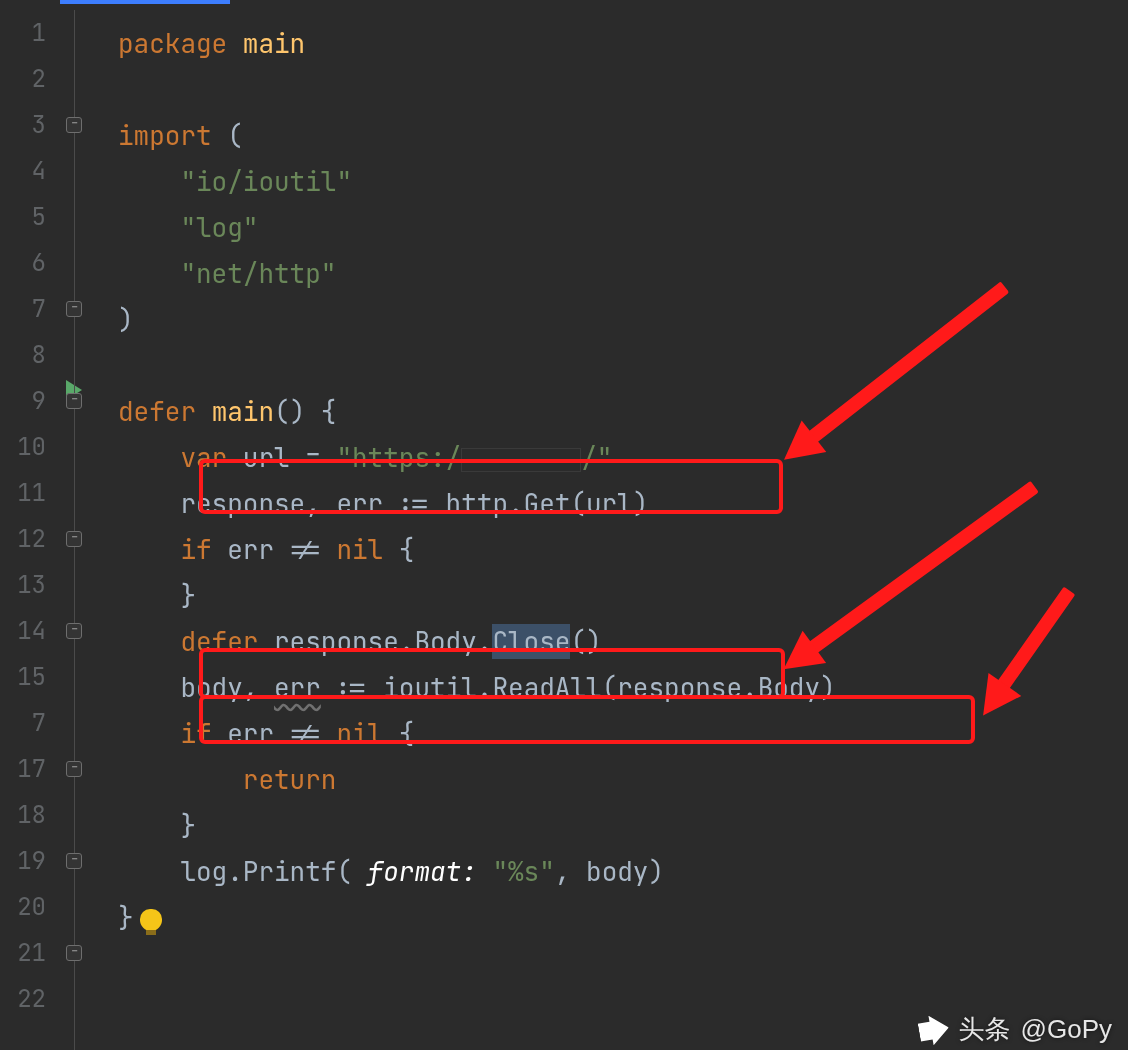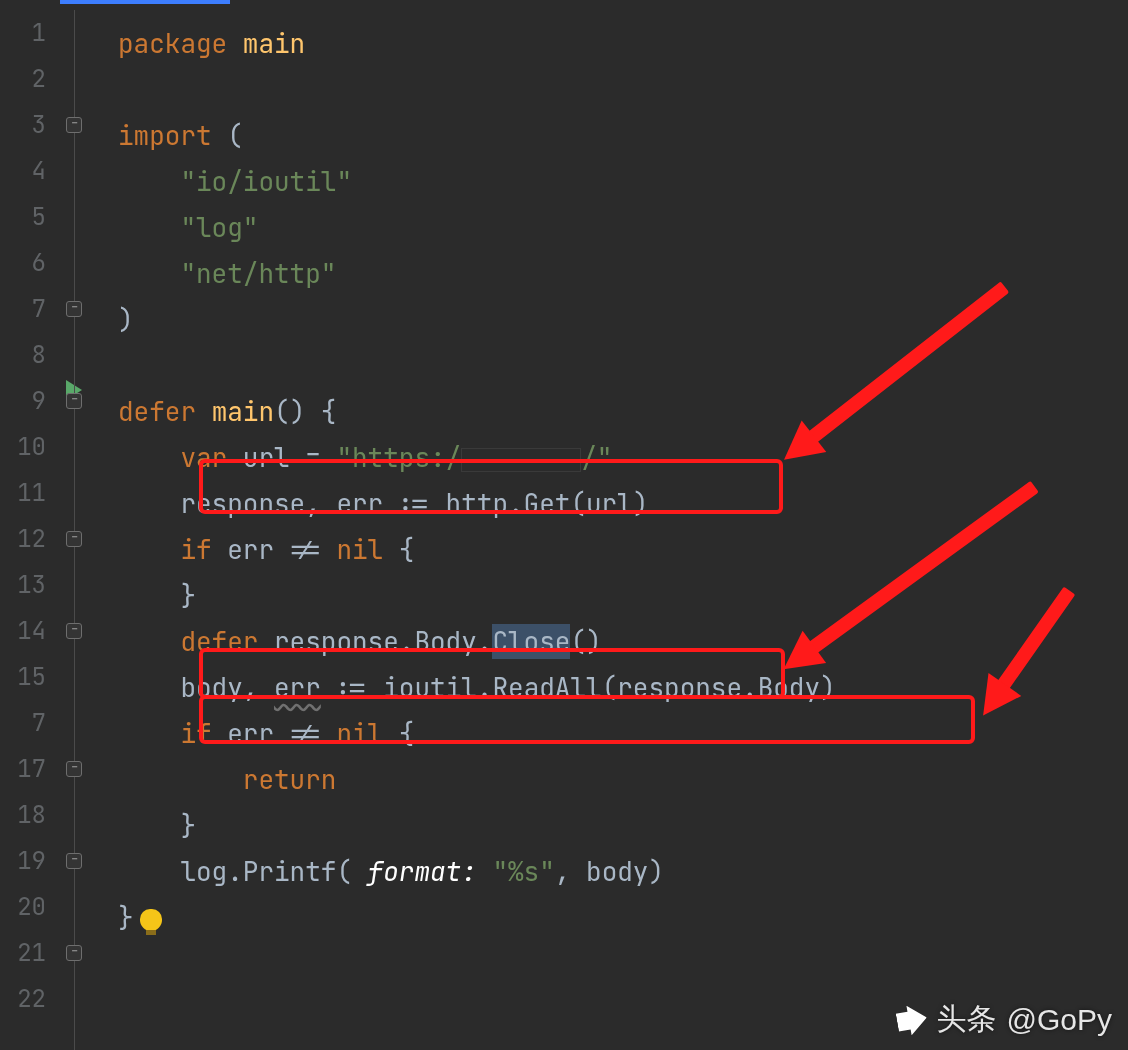--- a/index.html
+++ b/index.html
@@ -86,22 +86,22 @@
   
   .arrow { position:absolute; pointer-events:none; }
   .arrow .shaft { position:absolute; background:#ff1a1a; transform-origin:left center; height:14px; border-radius:2px;}
   .arrow .head {
     position:absolute; width:0;height:0;
     border-right:38px solid #ff1a1a;
     border-top:20px solid transparent;
     border-bottom:20px solid transparent;
   }
   .watermark {
-    position:absolute; right:16px; bottom:10px;
-    color:#e6e6e6; font-size:30px; font-family: "PingFang SC", sans-serif;
+    position:absolute; right:16px; bottom:3px;
+    color:#e6e6e6; font-size:26px; font-family: "PingFang SC", sans-serif;
     display:flex; align-items:center; gap:10px;
     text-shadow:0 0 4px rgba(0,0,0,.6);
   }
   .watermark .logo {
     width:30px; height:30px; background:#fff;
     clip-path: polygon(0% 20%, 40% 20%, 40% 0%, 100% 50%, 40% 100%, 40% 80%, 0% 80%);
     transform:rotate(-10deg);
   }
 </style>
 </head>

